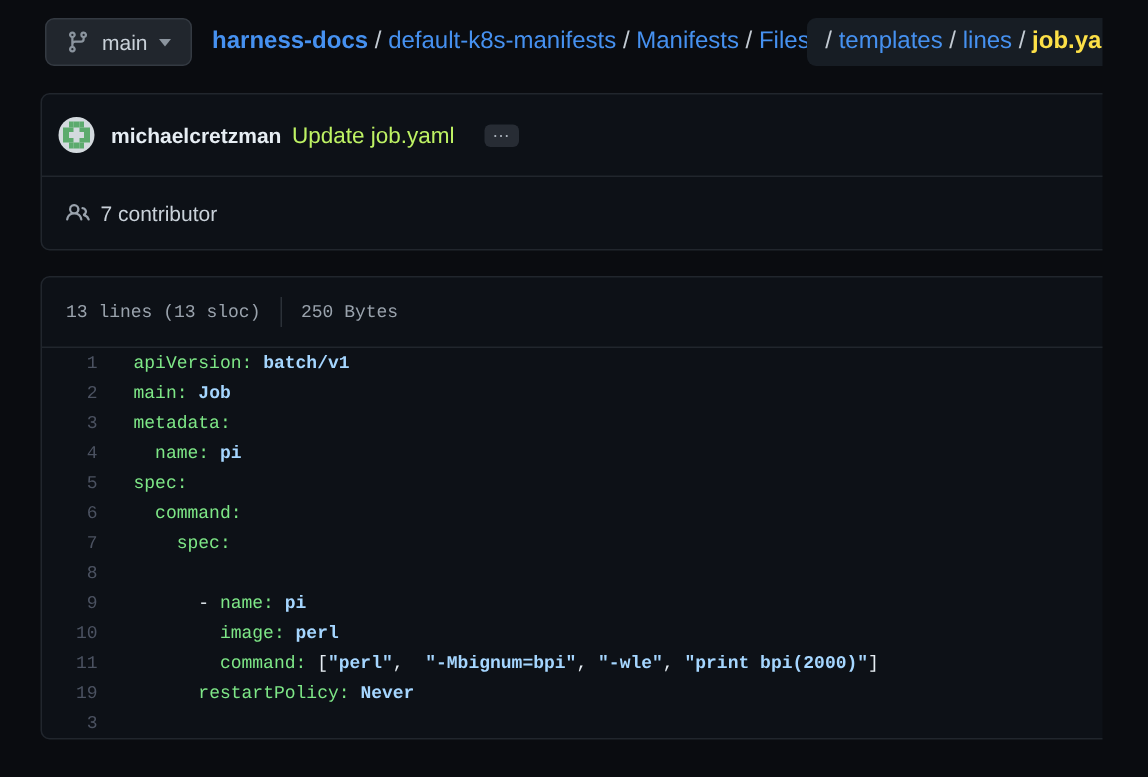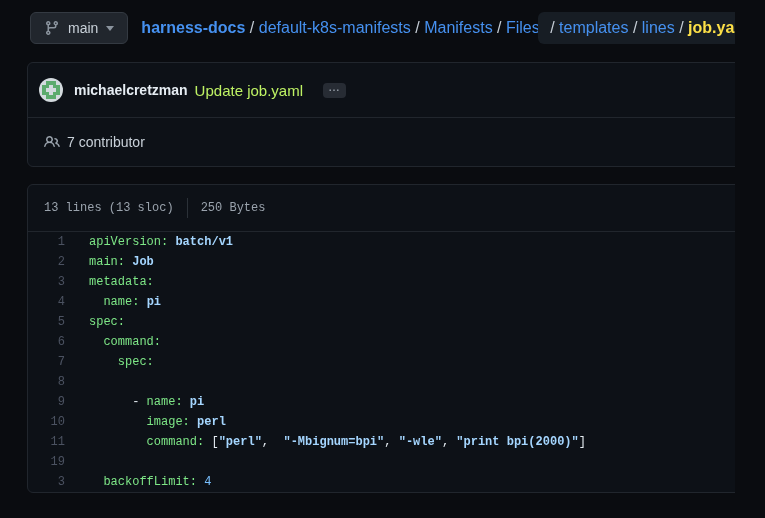--- a/index.html
+++ b/index.html
@@ -201,21 +201,21 @@
         <div class="code-line">
           <span class="ln">10</span>
           <span class="ct"><span class="tok-p">        </span><span class="tok-k">image:</span><span class="tok-p"> </span><span class="tok-v">perl</span></span>
         </div>
         <div class="code-line">
           <span class="ln">11</span>
           <span class="ct"><span class="tok-p">        </span><span class="tok-k">command:</span><span class="tok-p"> [</span><span class="tok-v">"perl"</span><span class="tok-p">,  </span><span class="tok-v">"-Mbignum=bpi"</span><span class="tok-p">, </span><span class="tok-v">"-wle"</span><span class="tok-p">, </span><span class="tok-v">"print bpi(2000)"</span><span class="tok-p">]</span></span>
         </div>
         <div class="code-line">
           <span class="ln">19</span>
+          <span class="ct"><span class="tok-p">      </span><span class="tok-k">restartPolicy:</span><span class="tok-p"> </span><span class="tok-v">Never</span></span>
         </div>
         <div class="code-line">
           <span class="ln">3</span>
-          <span class="ct"><span class="tok-p">  </span><span class="tok-k">backoffLimit:</span><span class="tok-p"> </span><span class="tok-n">4</span></span>
         </div>
       </div>
   </section>
 
 </div>
 
 </body></html>

